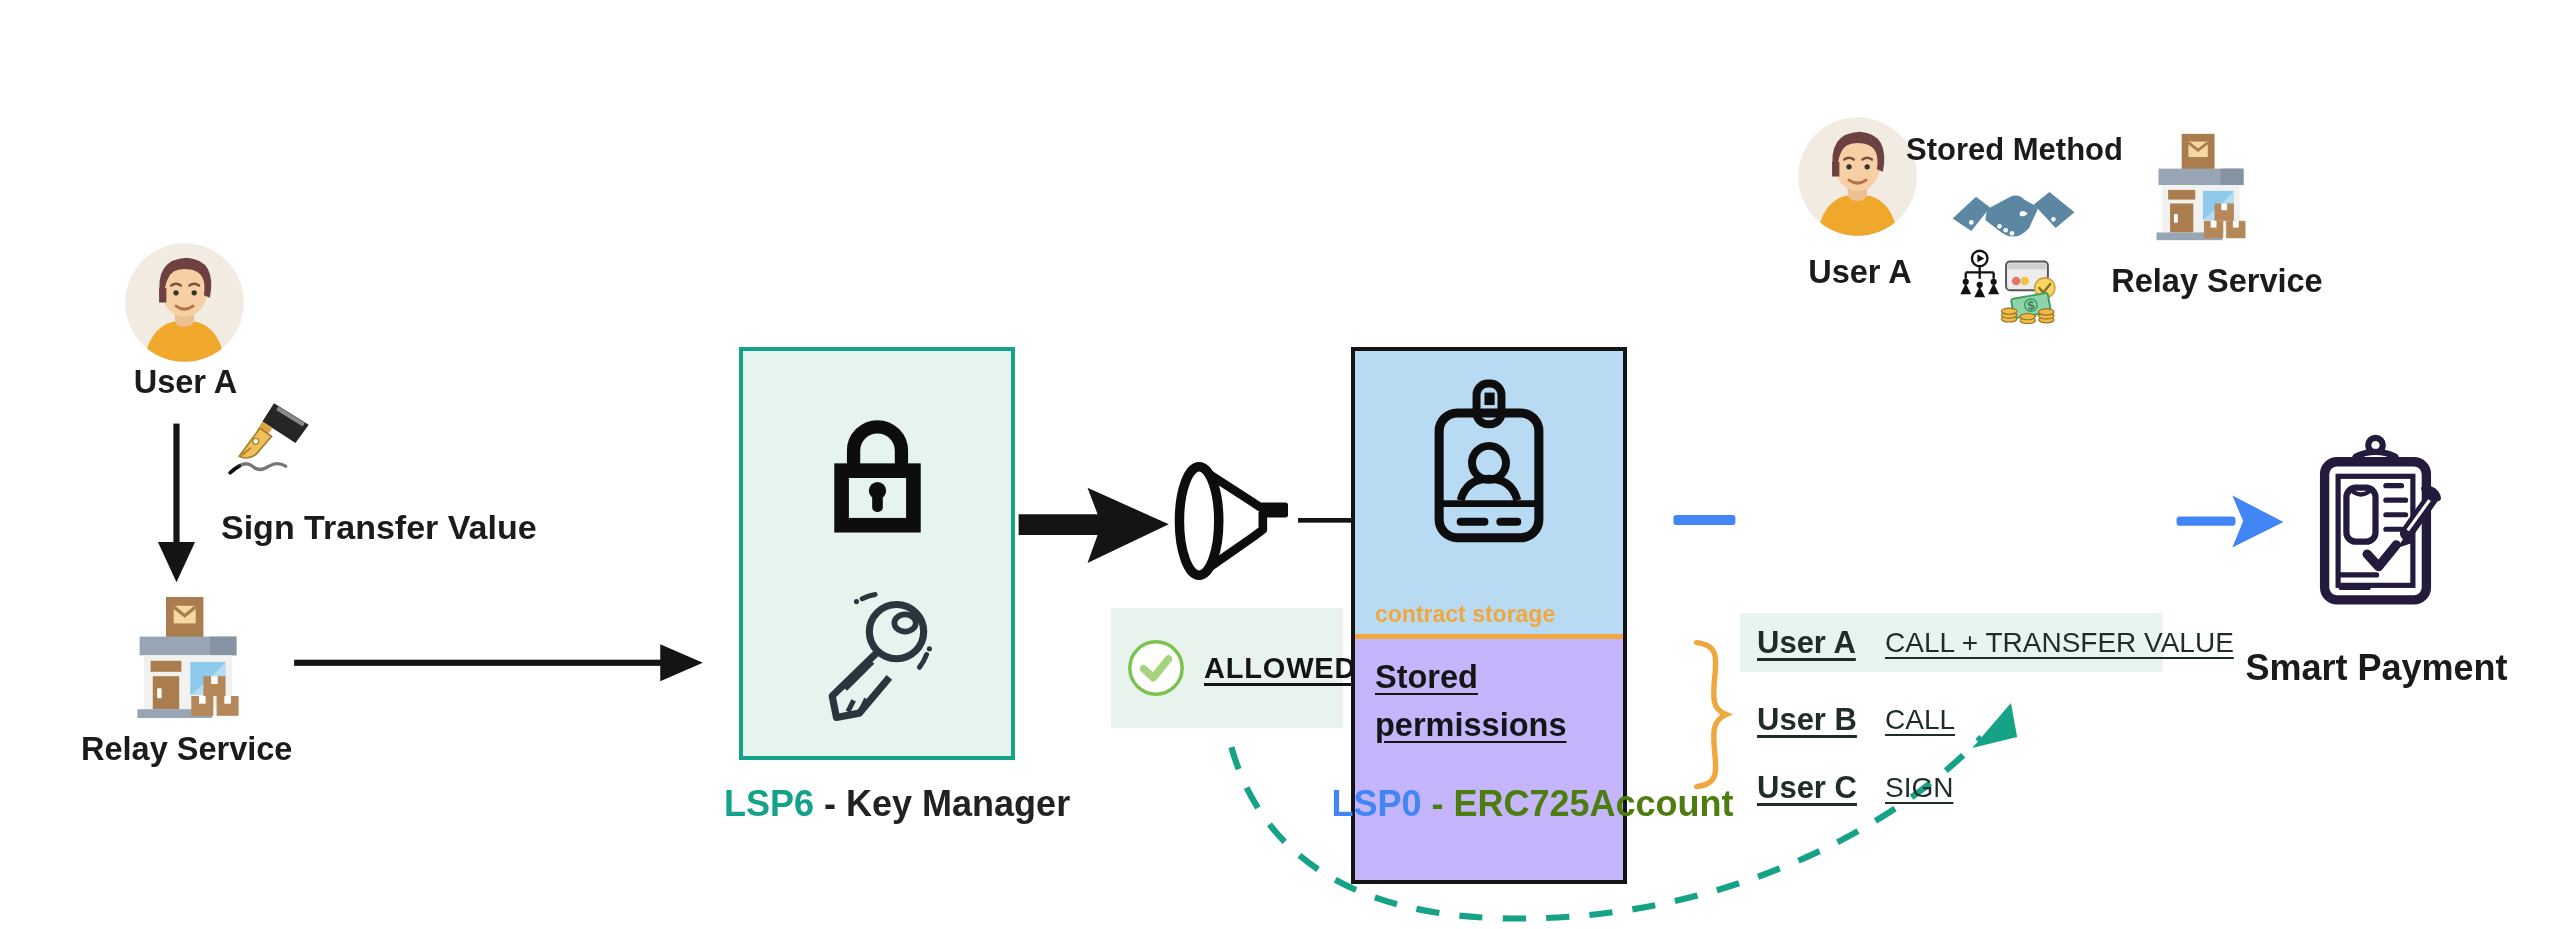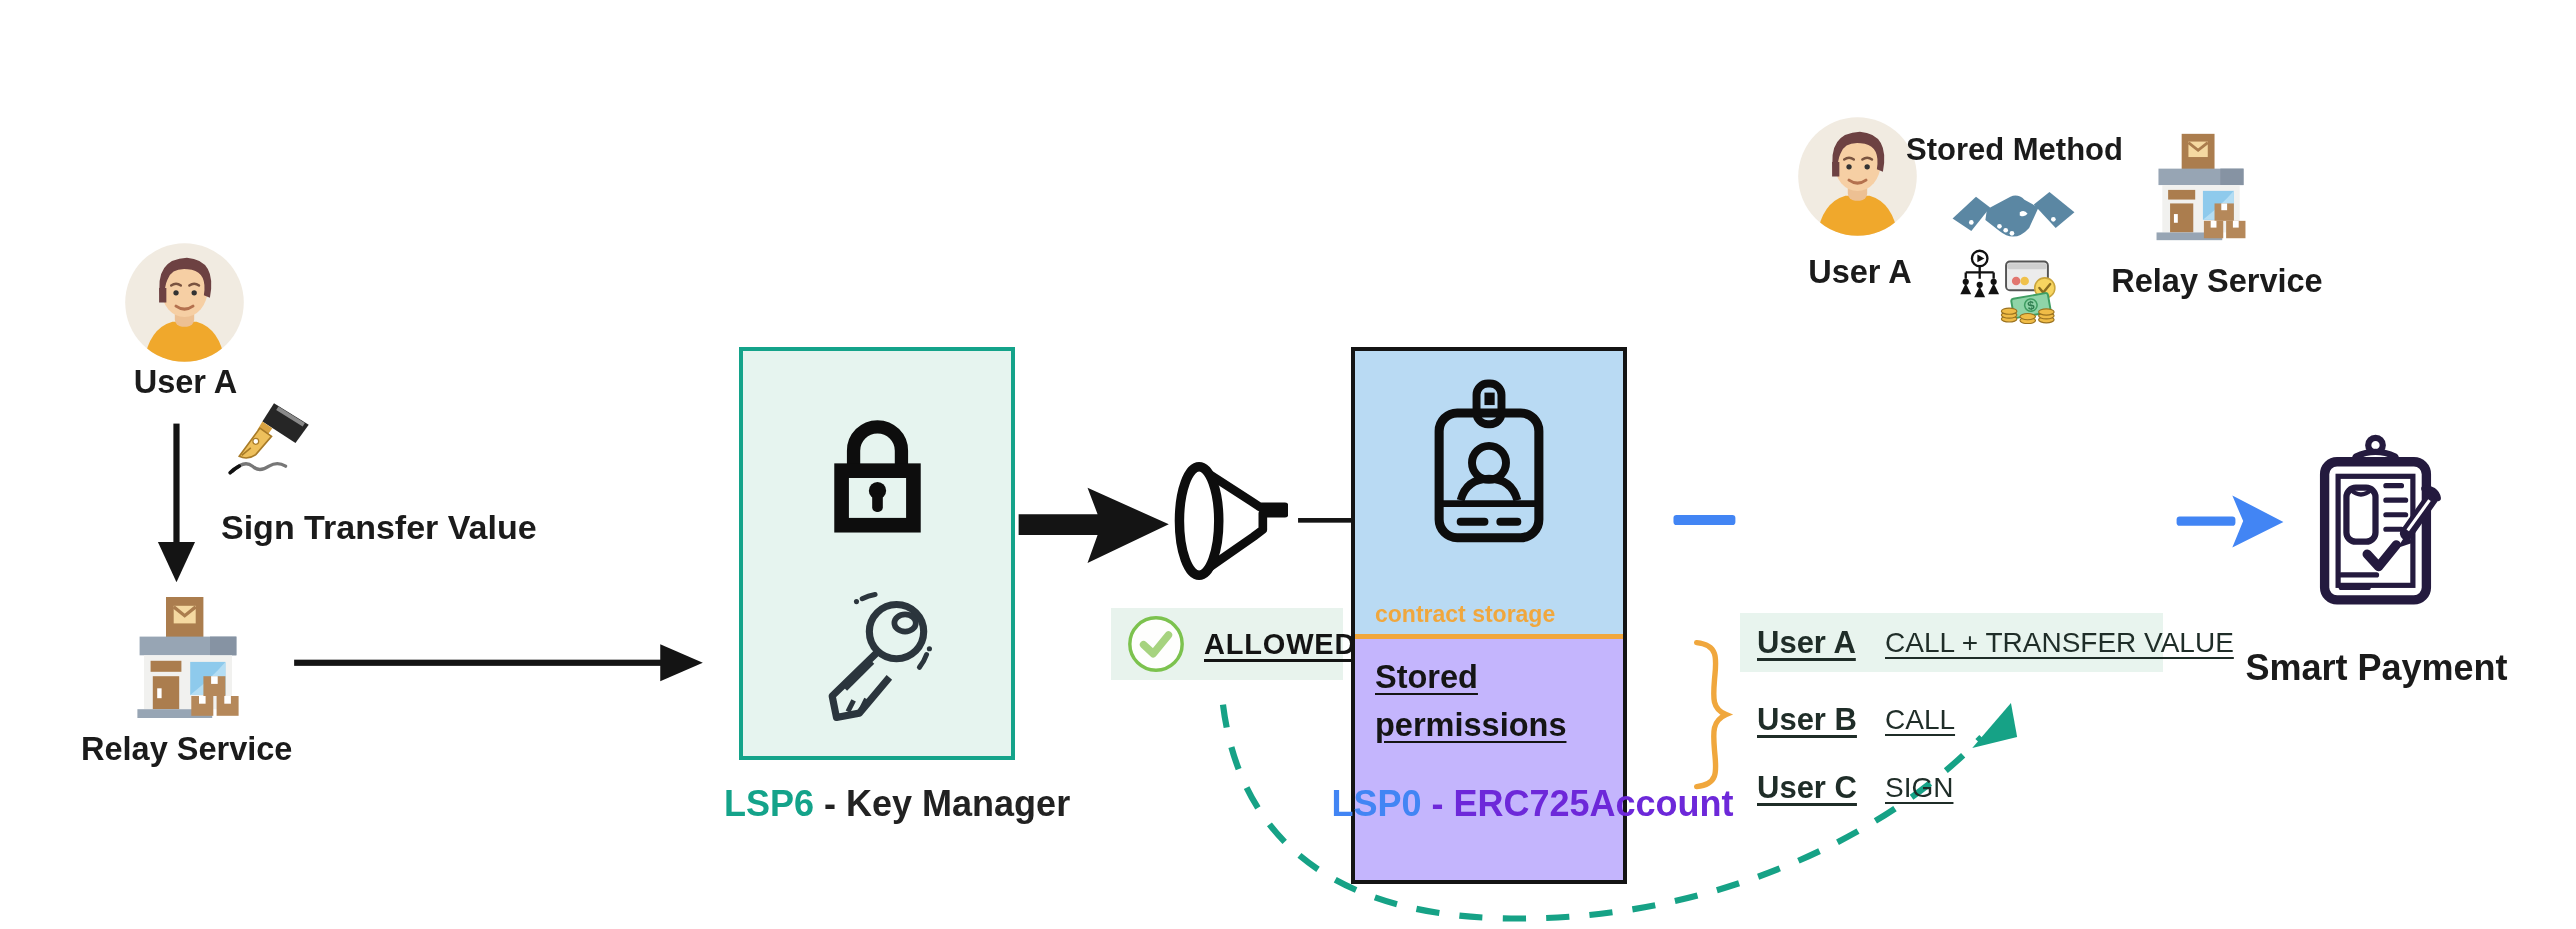--- a/index.html
+++ b/index.html
@@ -14,21 +14,21 @@
 
   
   .overlay{position:absolute;left:0;top:0;width:2576px;height:930px;pointer-events:none;}
 
   
   .lsp6-box{left:739px;top:347px;width:276px;height:413px;background:#e6f4ef;border:4.6px solid #14a38a;box-sizing:border-box;}
   .teal-text{color:#14a38a;}
   .blue-text{color:#4285f4;}
 
   
-  .allowed-badge{left:1111px;top:608px;width:232px;height:72px;background:#e8f3ed;display:flex;align-items:center;gap:17px;padding-left:14px;box-sizing:border-box;}
+  .allowed-badge{left:1111px;top:608px;width:232px;height:120px;background:#e8f3ed;display:flex;align-items:center;gap:17px;padding-left:14px;box-sizing:border-box;}
   .allowed-text{font-size:29px;font-weight:bold;letter-spacing:0.8px;text-decoration:underline;text-decoration-thickness:3.1px;text-underline-offset:4.6px;color:#141414;}
 
   
   .lsp0-box{left:1351px;top:347px;width:276px;height:537px;border:4.6px solid #141414;box-sizing:border-box;display:flex;flex-direction:column;}
   .lsp0-blue{background:#b9daf3;height:283px;position:relative;}
   .lsp0-divider{height:4.6px;background:#f0a73d;}
   .lsp0-cream{background:#c4b5fd;flex:1;position:relative;}
   .contract-storage{position:absolute;left:20px;bottom:6.2px;color:#f0a73d;font-size:23px;font-weight:bold;white-space:nowrap;}
   .stored-permissions{position:absolute;left:20px;top:14px;font-size:32.5px;font-weight:bold;color:#151515;line-height:1.5;}
   .stored-permissions span{display:block;text-decoration:underline;text-decoration-thickness:2.3px;text-underline-offset:5.4px;white-space:nowrap;}
@@ -204,21 +204,21 @@
     <div class="lsp0-divider"></div>
     <div class="lsp0-cream">
       <div class="stored-permissions">
         <span>Stored</span>
         <span>permissions</span>
       </div>
     </div>
   </div>
   <div class="abs lbl box-lbl center" style="left:1316px;top:783px;width:433px;">
     <span class="blue-text">LSP0</span>
-    <span style="color:#6d28d9;">- ERC725Account</span>
+    <span style="color:#4d7c0f;">- ERC725Account</span>
   </div>
 
   <div class="abs perm-row-a">
     <span class="perm-user u-col">User A</span>
     <span class="perm-val">CALL + TRANSFER VALUE</span>
   </div>
   <div class="abs" style="left:1740px;top:695px;width:423px;height:50px;display:flex;align-items:center;">
     <span class="perm-user u-col">User B</span>
     <span class="perm-val">CALL</span>
   </div>

